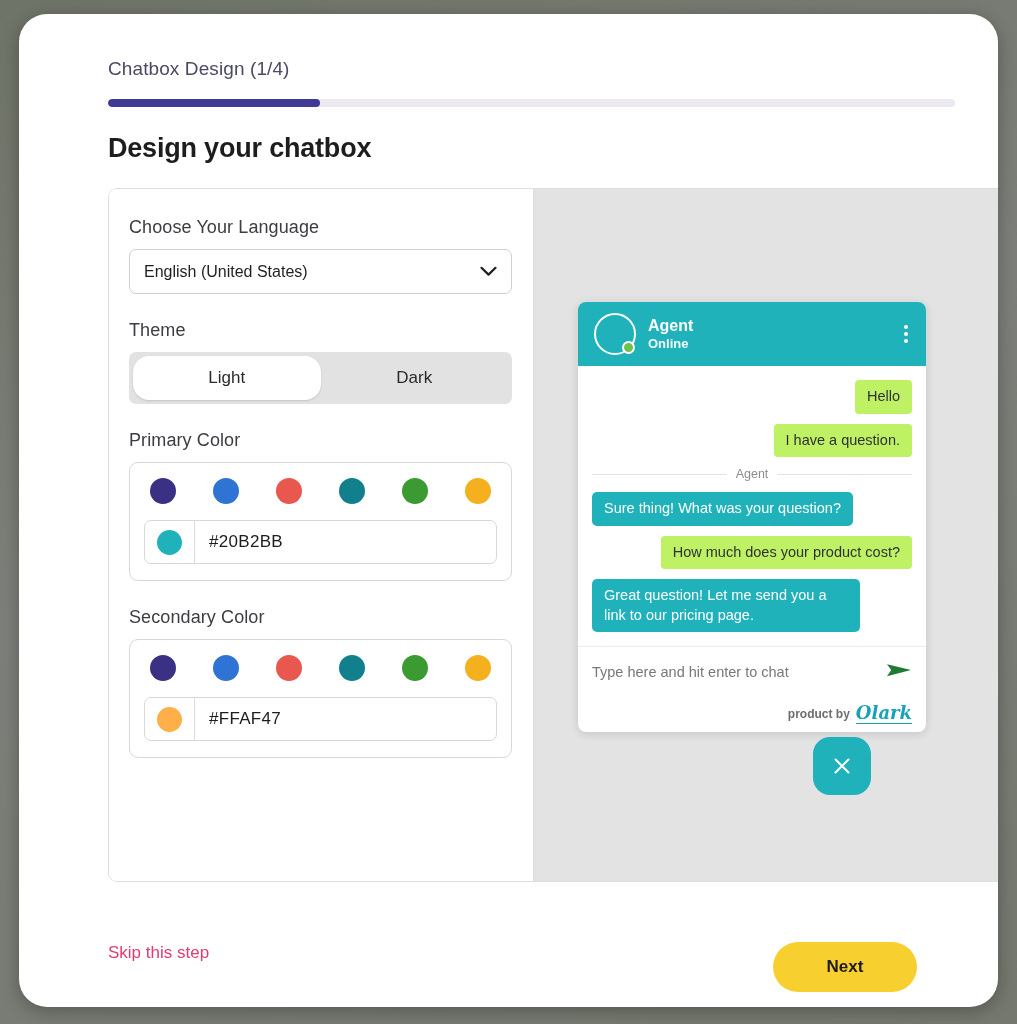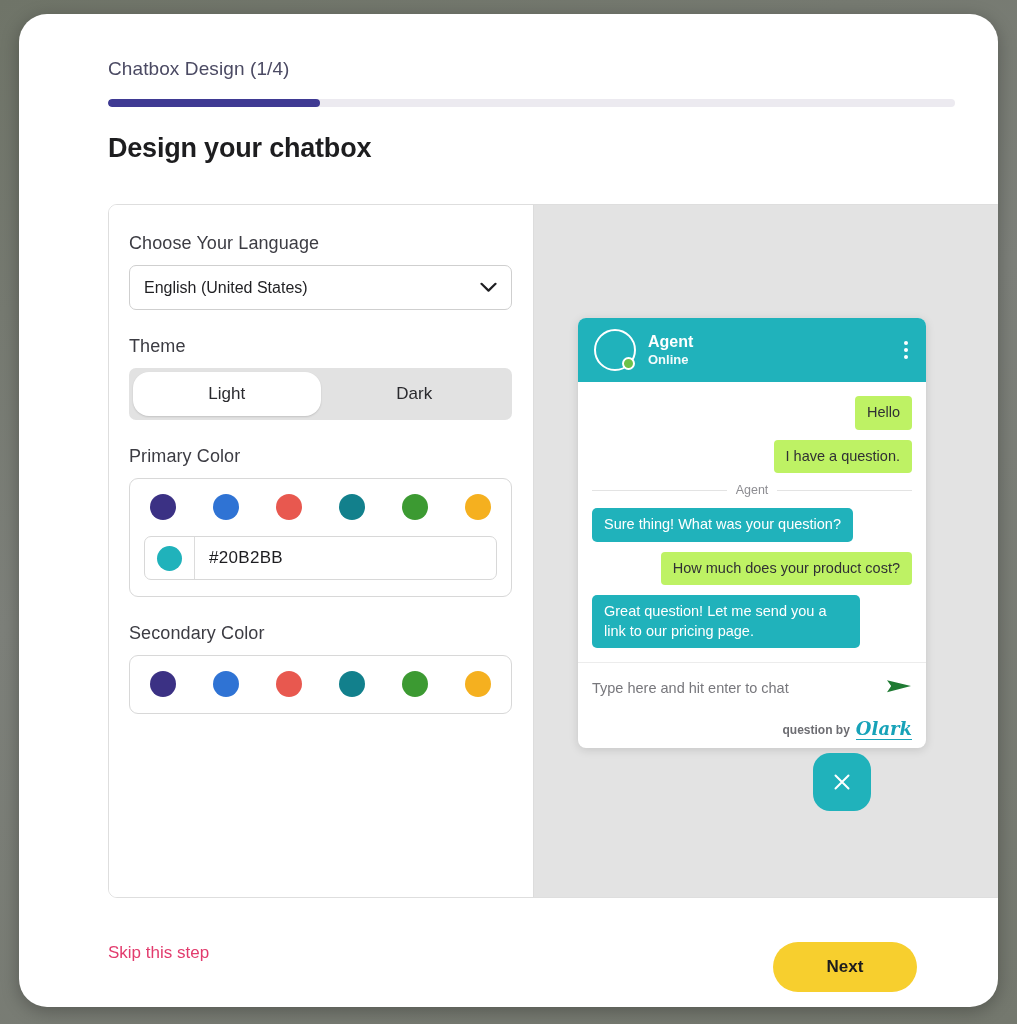--- a/index.html
+++ b/index.html
@@ -34,21 +34,21 @@
   }
   .progress-fill { height: 100%; background: #3f3a93; border-radius: 5px; }
 
   .page-title {
     font-size: 27px; font-weight: bold; color: #1d1d1f;
     margin-top: 26px; letter-spacing: -.2px;
   }
 
   .panels {
     display: flex;
-    margin-top: 40px;
+    margin-top: 24px;
     width: 898px; height: 694px;
     border: 1px solid #dedede;
     border-radius: 9px;
     overflow: hidden;
     background: #fff;
   }
   .form-panel { width: 424px; padding: 28px 21px 0 20px; background: #fff; }
   .preview-panel {
     flex: 1; background: #e3e3e3;
     border-left: 1px solid #dcdcdc;
@@ -243,20 +243,26 @@
           <div class="field-label">Secondary Color</div>
           <div class="color-card">
             <div class="swatch-row" id="secondary-swatches">
                 <div class="swatch" style="background: rgb(59, 49, 132);"></div>
                 <div class="swatch" style="background: rgb(47, 115, 212);"></div>
                 <div class="swatch" style="background: rgb(232, 88, 79);"></div>
                 <div class="swatch" style="background: rgb(18, 128, 140);"></div>
                 <div class="swatch" style="background: rgb(60, 154, 50);"></div>
                 <div class="swatch" style="background: rgb(245, 176, 31);"></div>
               </div>
+            <div class="hex-row">
+              <div class="hex-swatch-cell">
+                <div class="hex-dot" id="secondary-hex-dot" style="background: rgb(255, 175, 71);"></div>
+              </div>
+              <div class="hex-text">#FFAF47</div>
+            </div>
           </div>
         </div>
 
       </div>
 
       <div class="preview-panel">
 
         <div class="chat">
           <div class="chat-header" id="chat-header" style="background: rgb(32, 178, 187);">
             <div class="avatar">
@@ -300,21 +306,21 @@
           <div class="chat-input">
             <span class="ph">Type here and hit enter to chat</span>
             <span class="send-arrow">
               <svg width="26" height="18" viewBox="0 0 26 18">
                 <path d="M1 3.2 L25 8.9 L1 15.2 L5.2 8.9 Z" fill="#1f7a33"></path>
               </svg>
             </span>
           </div>
 
           <div class="powered">
-            <span>question by</span>
+            <span>product by</span>
             <span class="olark-logo">Olark</span>
           </div>
         </div>
 
         <div class="close-fab" id="close-fab" style="background: rgb(32, 178, 187);">
           <svg width="24" height="24" viewBox="0 0 24 24">
             <path d="M5.5 5.5 L18.5 18.5 M18.5 5.5 L5.5 18.5" stroke="#ffffff" stroke-width="2" stroke-linecap="round"></path>
           </svg>
         </div>
 

